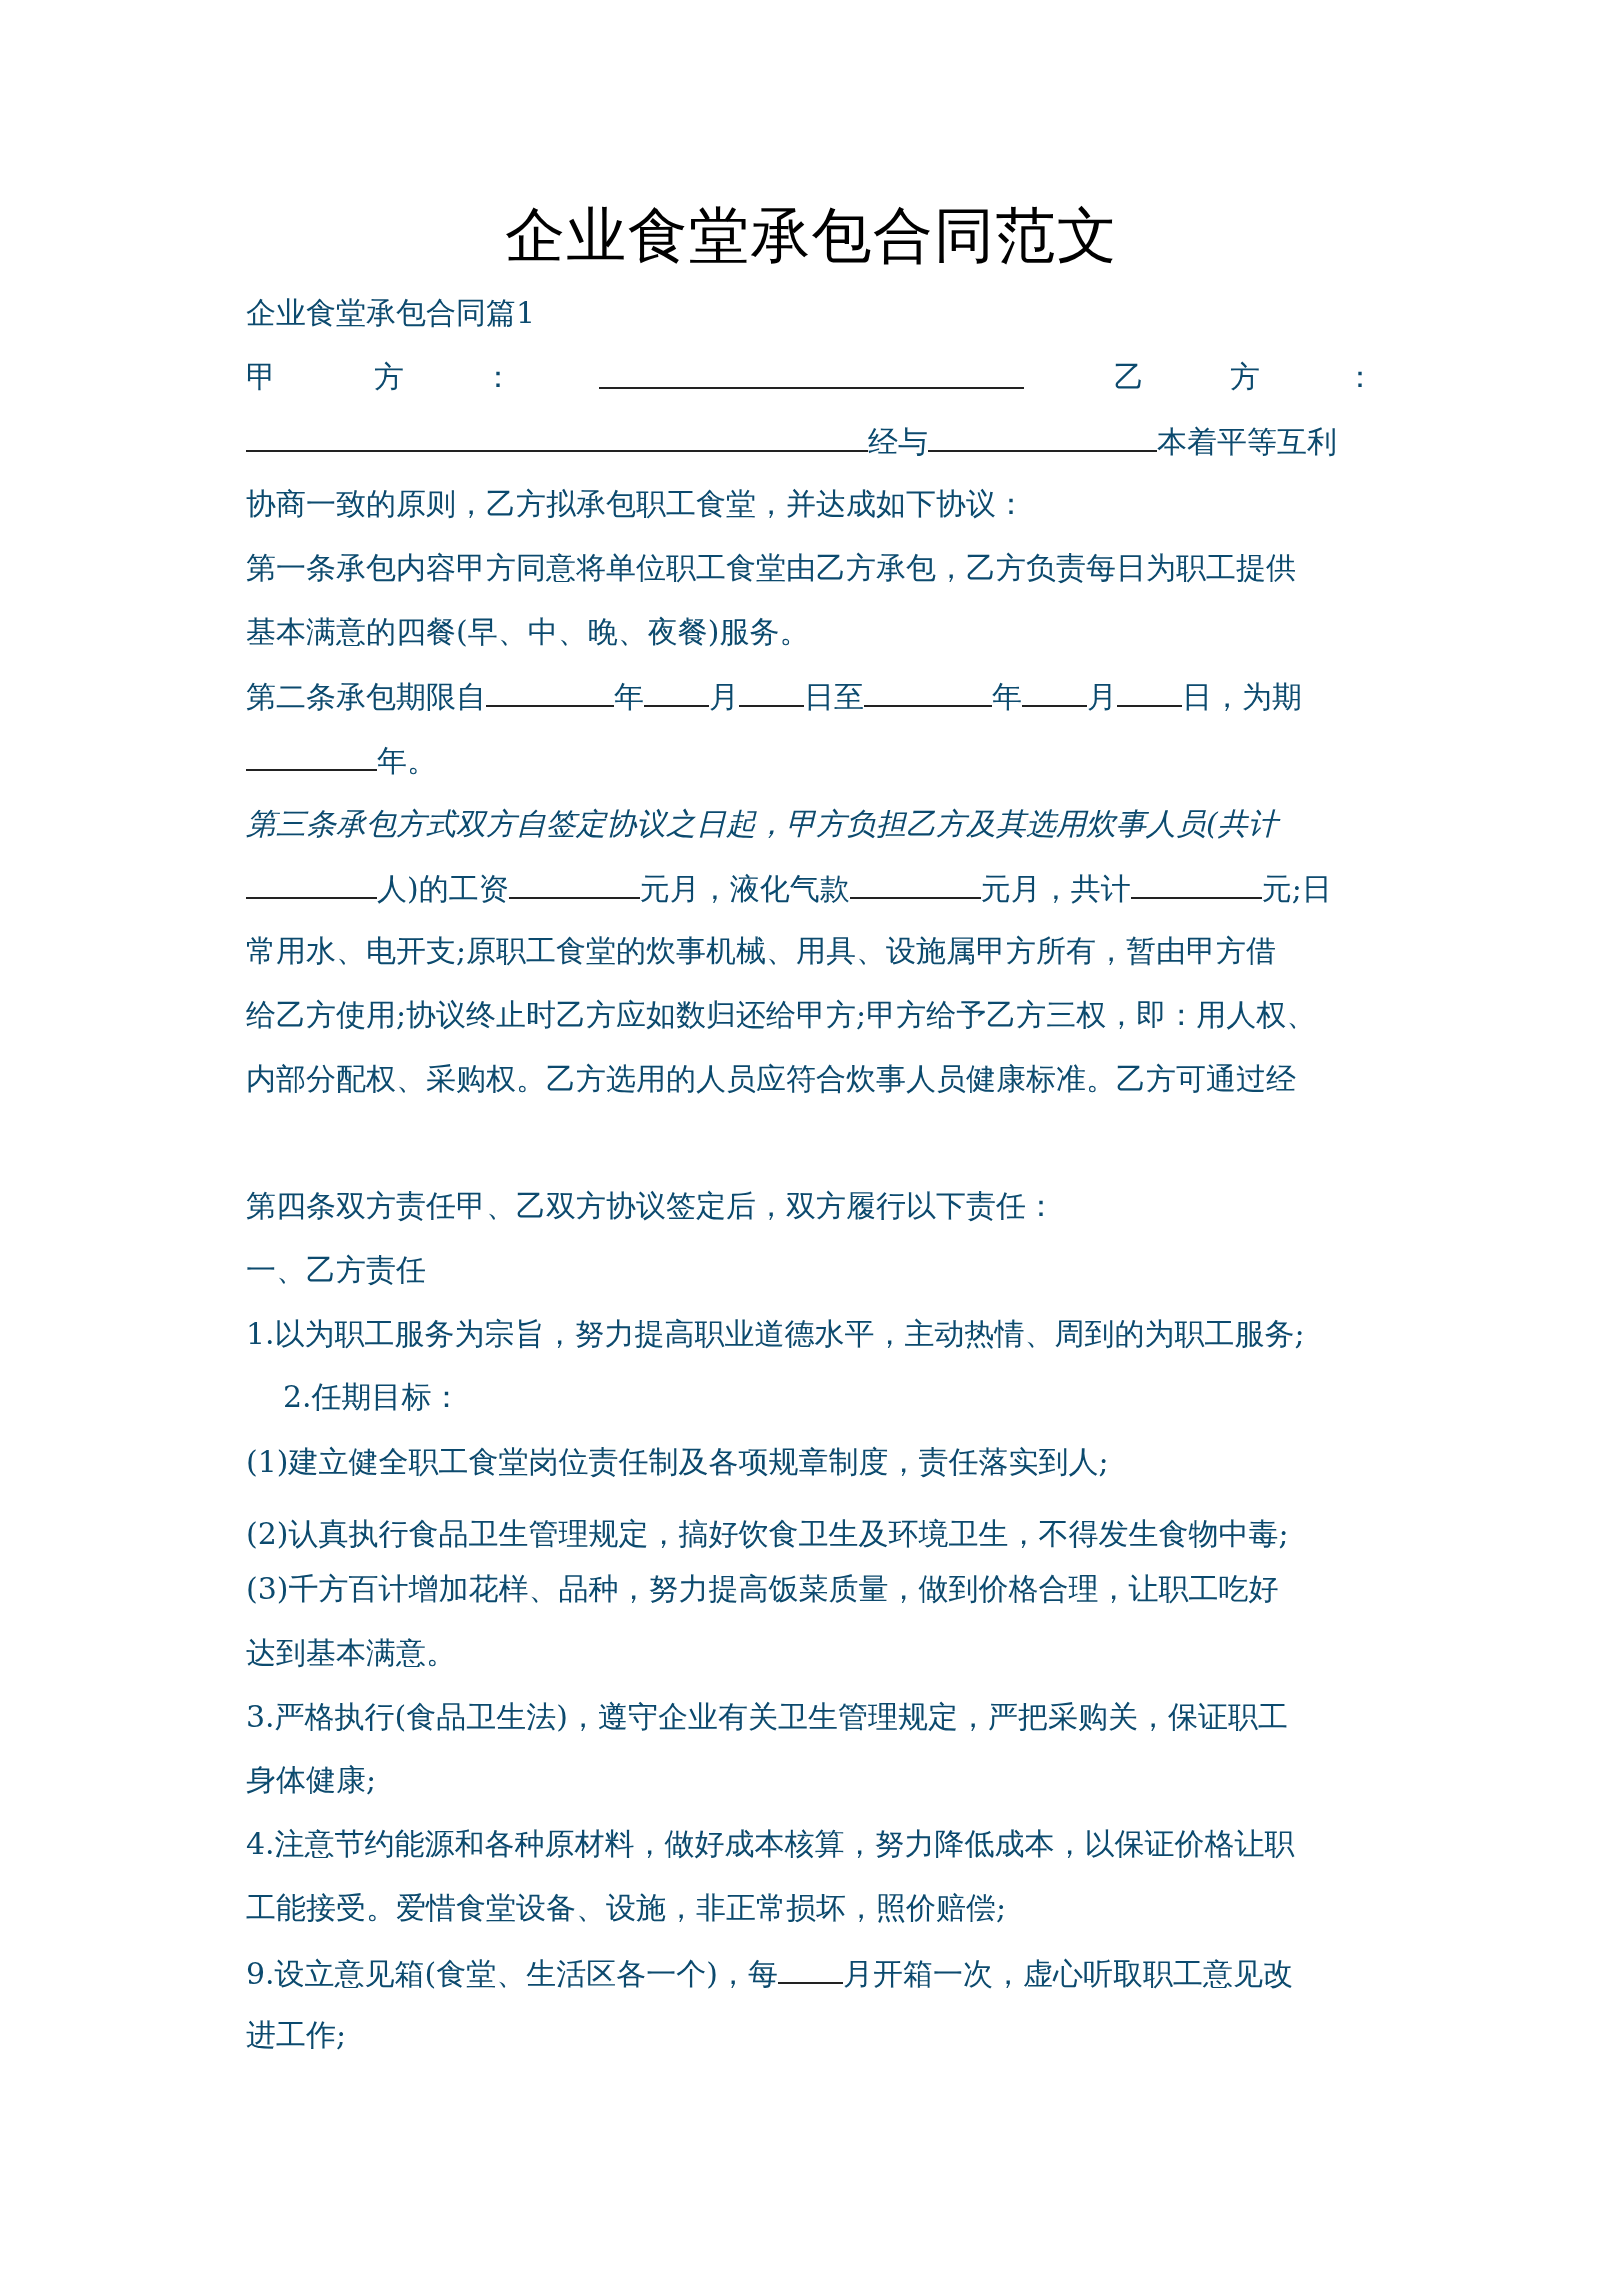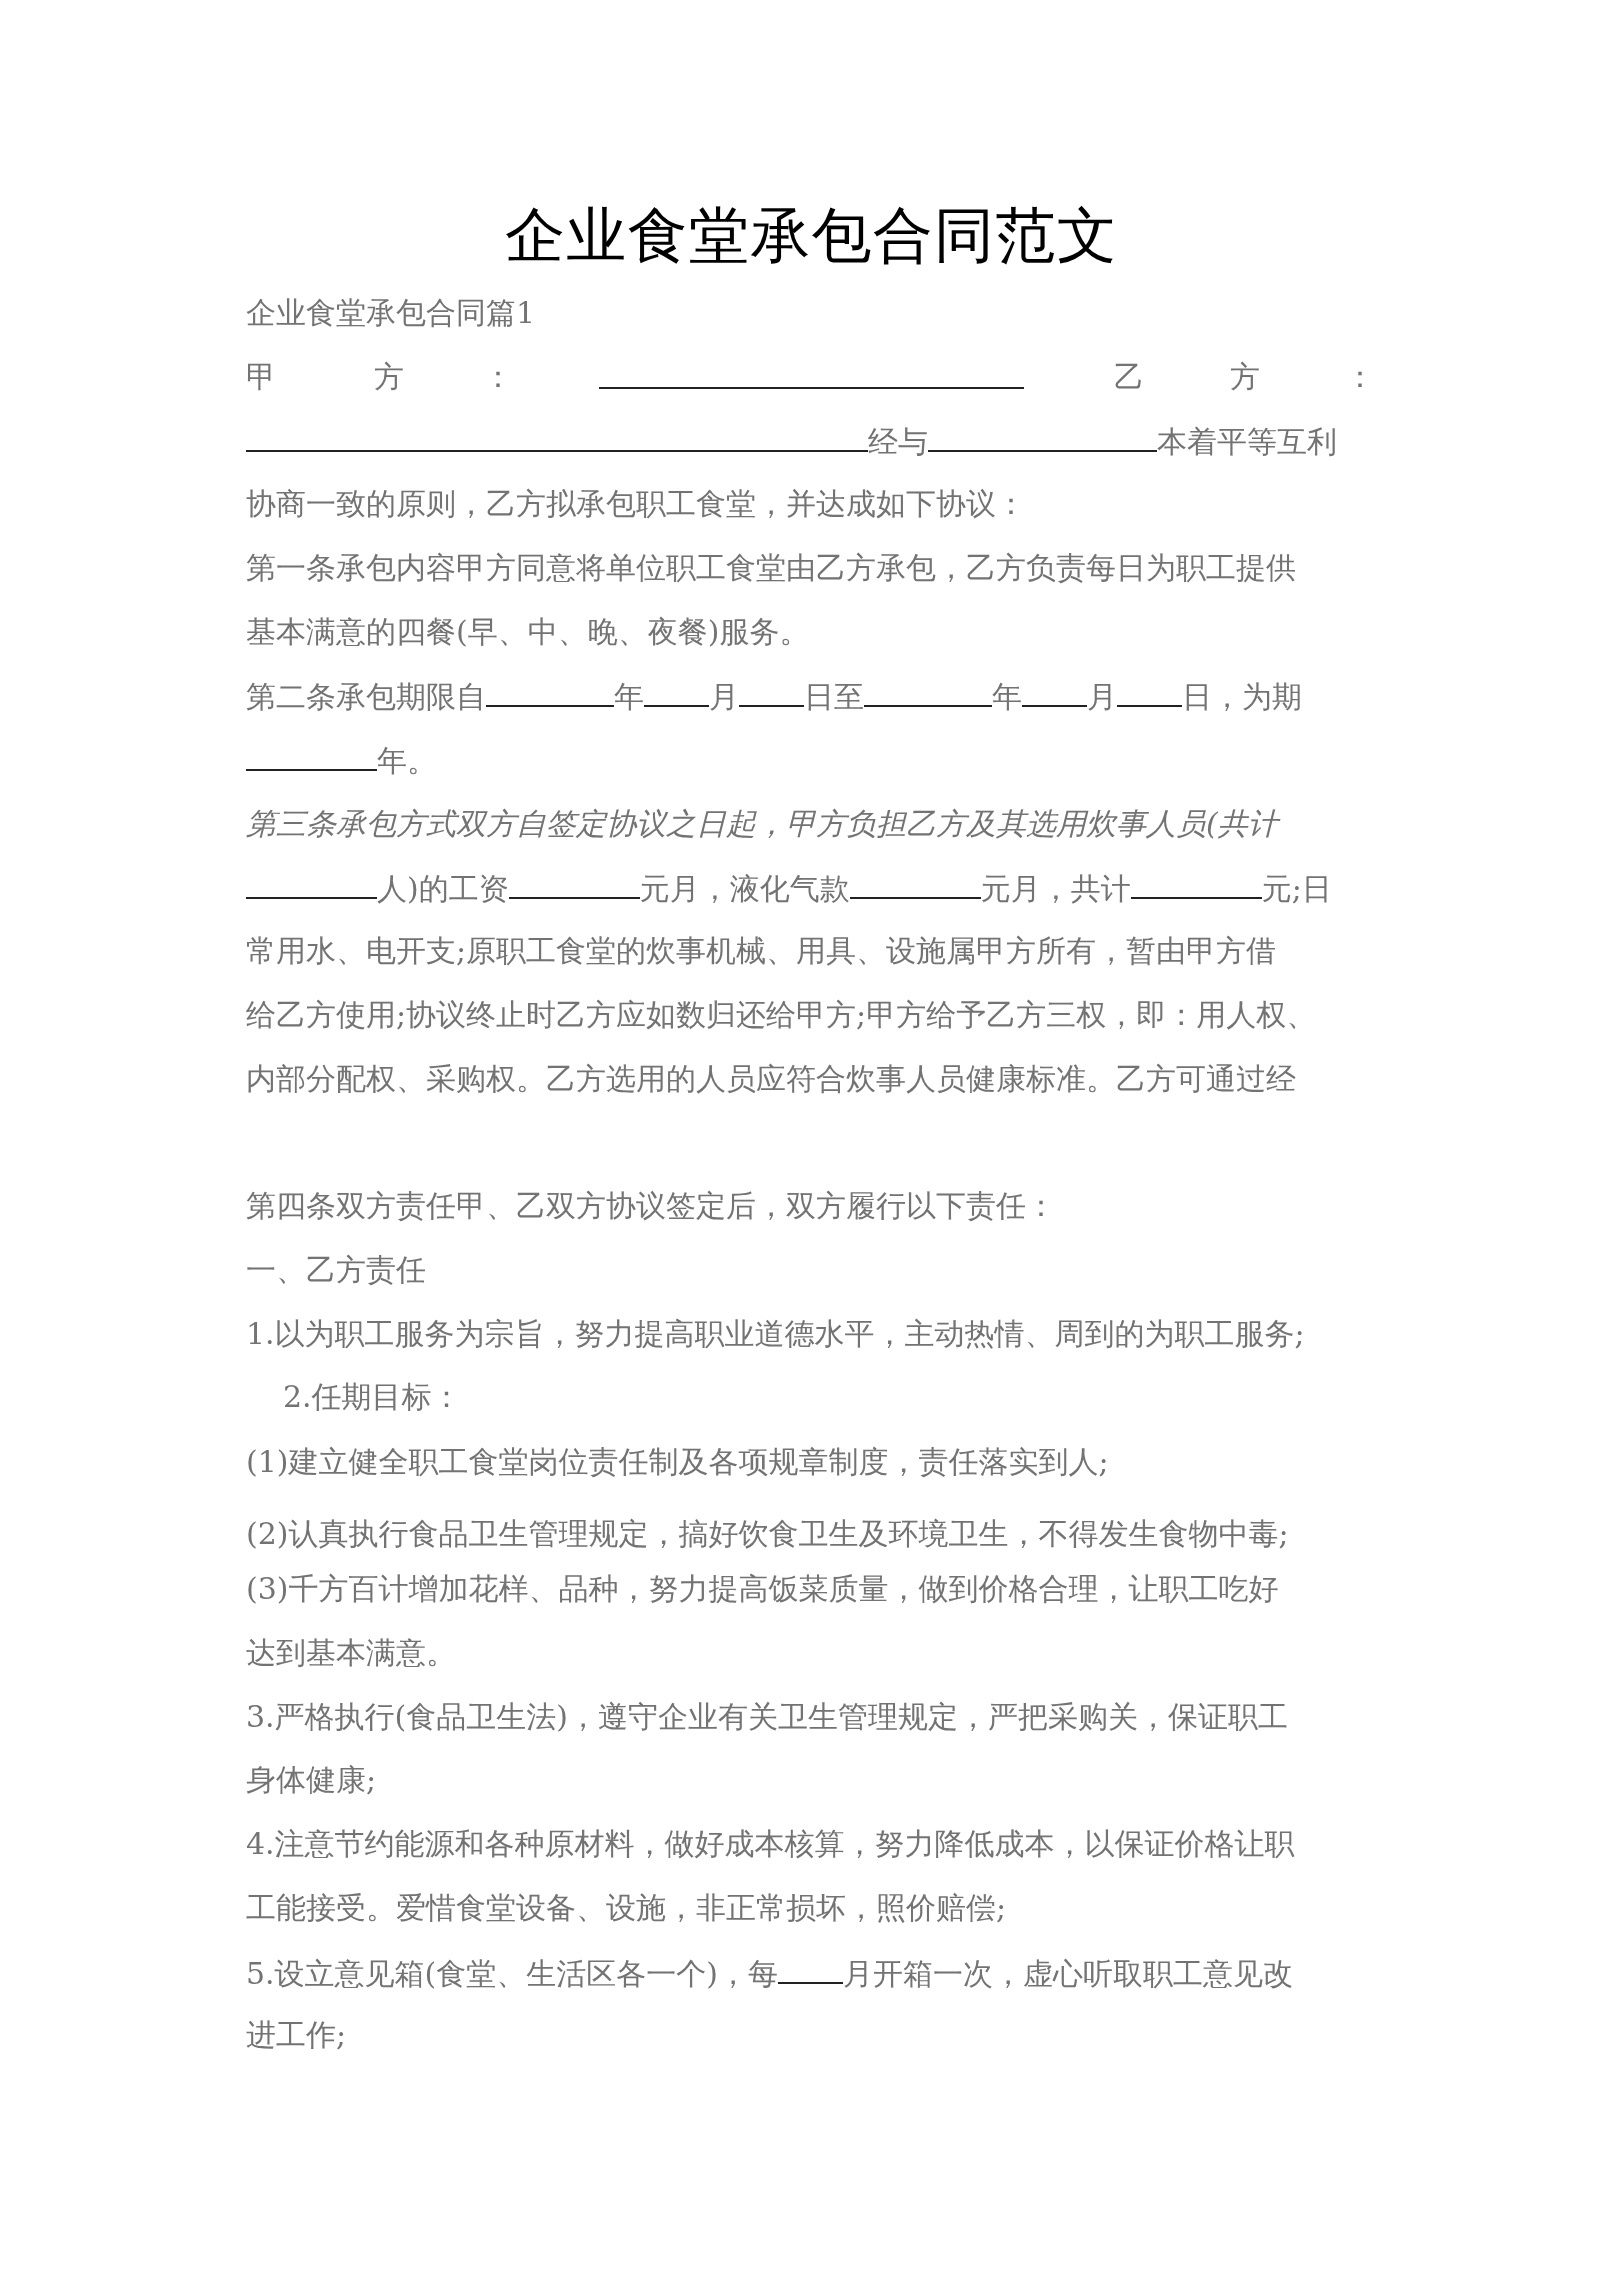--- a/index.html
+++ b/index.html
@@ -2,21 +2,21 @@
 <html style="font-size:10.5px"><head>
 <meta charset="utf-8">
 <style>
   html, body { margin: 0; padding: 0; background: #ffffff; }
   body { width: 1623px; height: 2295px; position: relative; overflow: hidden;
          font-family: "DejaVu Serif", "Liberation Serif", serif; color: #111; }
   .page { position: absolute; left: 0; top: 0; width: 1623px; height: 1869px; background: #fff; }
   .title { position: absolute; left: 0; width: 1623px; top: 196px; text-align: center;
            font-size: 60px; line-height: 79px; letter-spacing: 1.3px; color: #000; }
   .line { position: absolute; left: 246px; width: 1132px; font-size: 30px; line-height: 39px;
-          white-space: nowrap; color: #737373; }
+          white-space: nowrap; color: #0c4a6e; }
   .blank { display: inline-block; border-bottom: 2px solid #222; height: 30px; vertical-align: baseline; }
 </style>
 </head>
 <body>
 
 <div class="page">
 
   <div class="title">企业食堂承包合同范文</div>
 
   <div class="line" style="top:293px;">企业食堂承包合同篇1</div>
@@ -61,18 +61,18 @@
   <div class="line" style="top:1377px;margin-left:37px;">2.任期目标：</div>
   <div class="line" style="top:1442px;">(1)建立健全职工食堂岗位责任制及各项规章制度，责任落实到人;</div>
   <div class="line" style="top:1514px;">(2)认真执行食品卫生管理规定，搞好饮食卫生及环境卫生，不得发生食物中毒;</div>
   <div class="line" style="top:1569px;">(3)千方百计增加花样、品种，努力提高饭菜质量，做到价格合理，让职工吃好</div>
   <div class="line" style="top:1633px;">达到基本满意。</div>
   <div class="line" style="top:1697px;">3.严格执行(食品卫生法)，遵守企业有关卫生管理规定，严把采购关，保证职工</div>
   <div class="line" style="top:1760px;">身体健康;</div>
   <div class="line" style="top:1824px;">4.注意节约能源和各种原材料，做好成本核算，努力降低成本，以保证价格让职</div>
   <div class="line" style="top:1888px;">工能接受。爱惜食堂设备、设施，非正常损坏，照价赔偿;</div>
   <div class="line" style="top:1952px;">
-    <span>5.设立意见箱(食堂、生活区各一个)，每</span><span class="blank" style="width:65px;"></span><span>月开箱一次，虚心听取职工意见改</span>
+    <span>9.设立意见箱(食堂、生活区各一个)，每</span><span class="blank" style="width:65px;"></span><span>月开箱一次，虚心听取职工意见改</span>
   </div>
   <div class="line" style="top:2015px;">进工作;</div>
 
 </div>
 
 
 </body></html>

